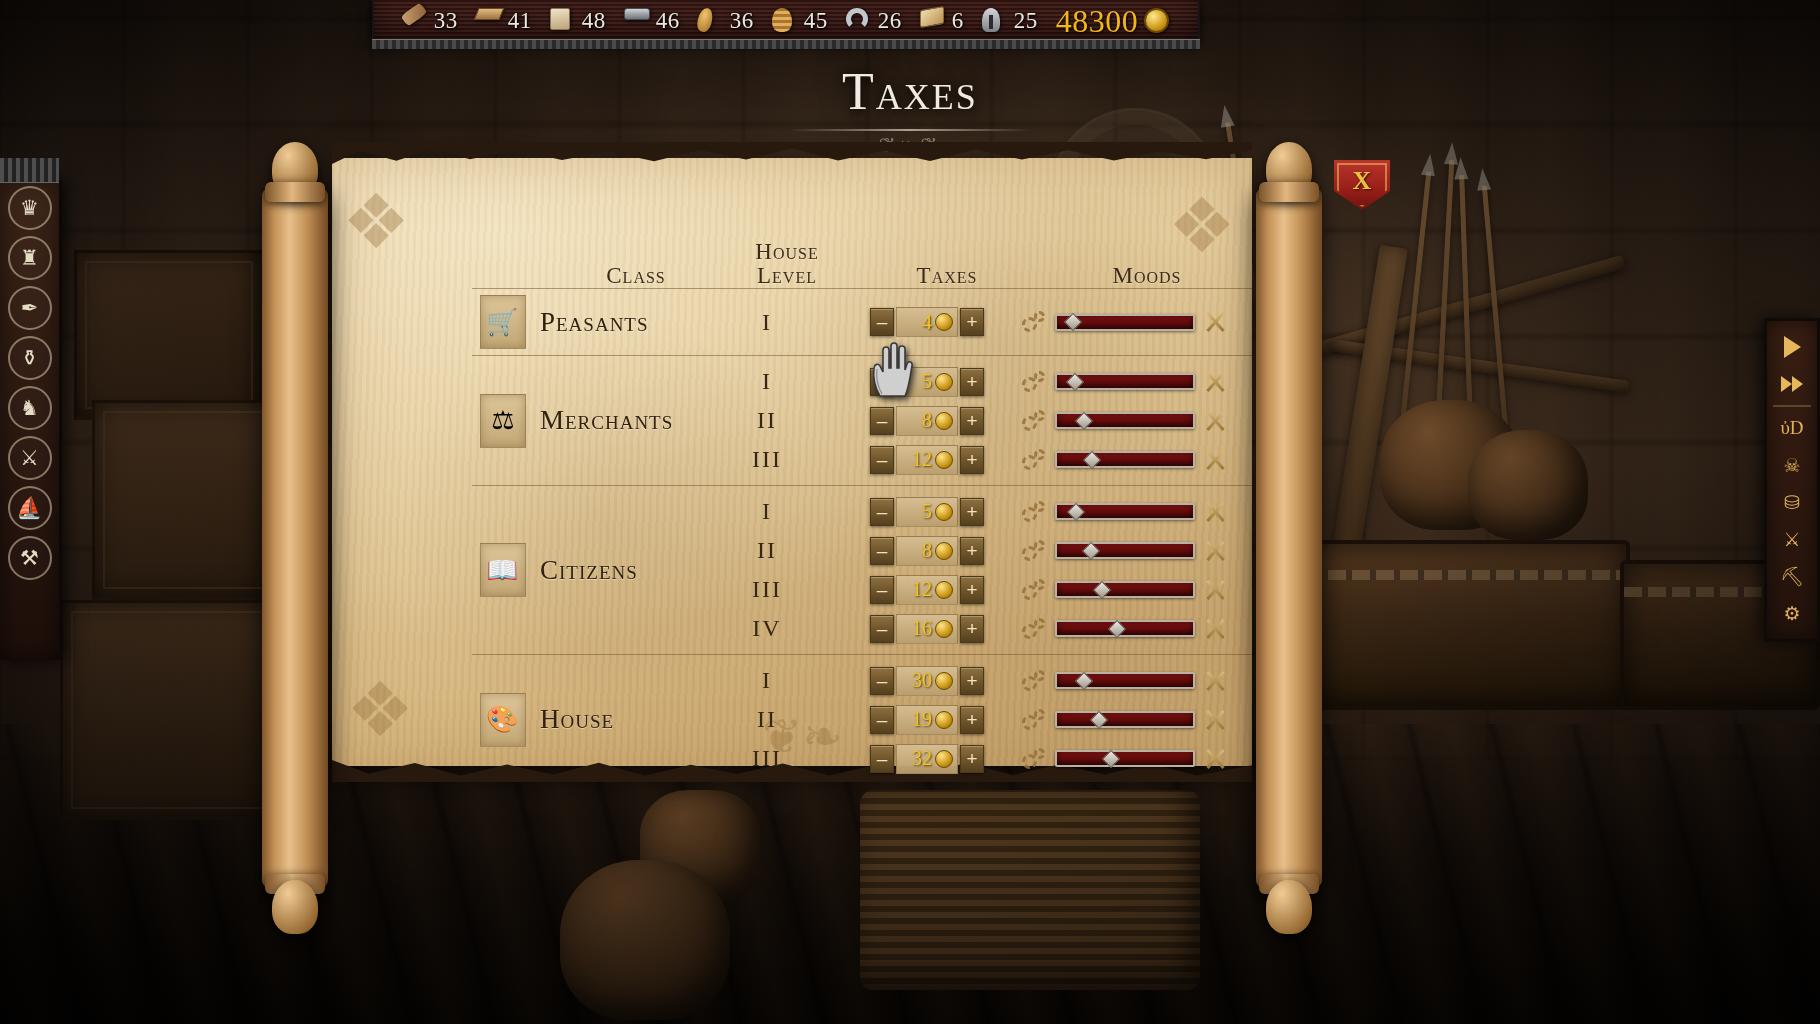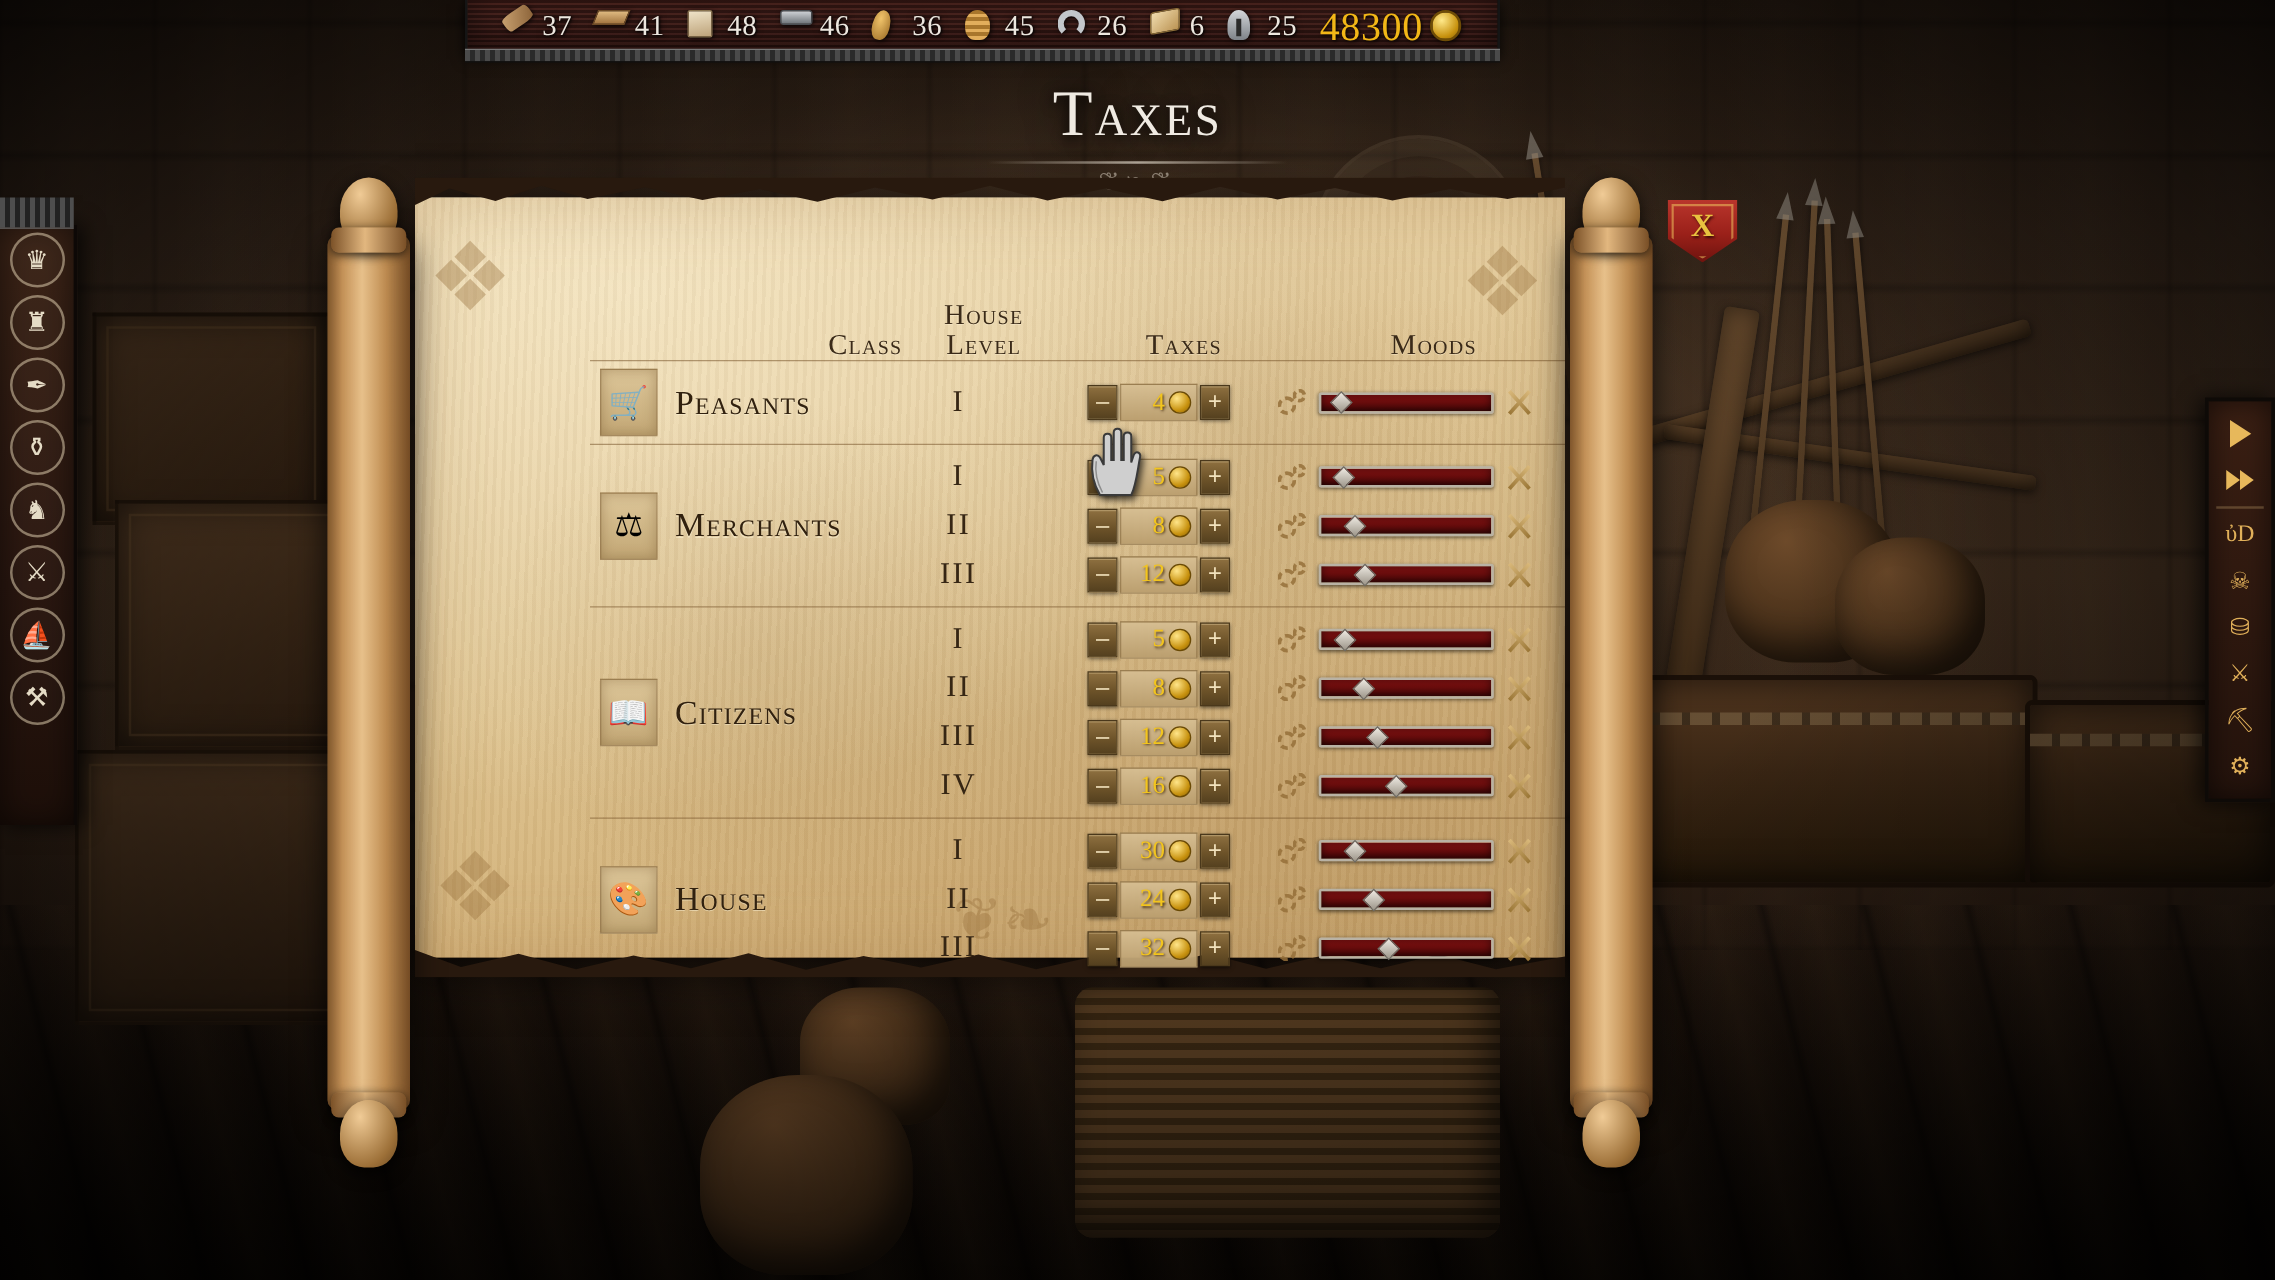--- a/index.html
+++ b/index.html
@@ -228,21 +228,21 @@
   }
 
   
   #table{ position:absolute; left:140px; top:60px; width:780px; }
   .thead{ display:flex; align-items:flex-end; height:70px; }
   .th{
     color:#3a2a18; font-variant: small-caps; font-size:23px; letter-spacing:1px;
     text-align:center; line-height:1.05;
     text-shadow: 0 1px 0 rgba(255,245,220,.4);
   }
-  .col-class{ width:250px; text-align:right; padding-left:78px;}
+  .col-class{ width:250px; text-align:center; padding-left:78px;}
   .col-level{ width:130px; }
   .col-taxes{ width:190px; }
   .col-moods{ width:210px; }
 
   .group{
     display:flex; align-items:center;
     border-top:1px solid rgba(120,86,44,.55);
     padding: 6px 0;
   }
   .g-class{
@@ -399,21 +399,21 @@
 
   <div class="vignette"></div>
 </div>
 
 <div id="resbar">
 
 <div class="res">
       <span class="ricon">
         <span class="ic-log" style="display:block"></span>
       </span>
-      <span class="num">37</span>
+      <span class="num">33</span>
     </div>
     <div class="res">
       <span class="ricon">
         <span class="ic-plank" style="display:block"></span>
       </span>
       <span class="num">41</span>
     </div>
     <div class="res">
       <span class="ricon">
         <span class="ic-stone" style="display:block"></span>
@@ -717,21 +717,21 @@
                     <span class="marker" style="left:20%"></span>
                   </span>
                   <span class="swords"></span>
                 </div>
               </div>
               <div class="trow">
                 <div class="td-level">II</div>
                 <div class="td-tax">
                   <div class="step">–</div>
                   <div class="taxbox">
-                    <span class="taxval">24</span>
+                    <span class="taxval">19</span>
                     <span class="mini-coin"></span>
                   </div>
                   <div class="step">+</div>
                 </div>
                 <div class="td-mood">
                   <span class="gears">
                     <span class="gear big"></span>
                     <span class="gear small"></span>
                   </span>
                   <span class="moodbar">

